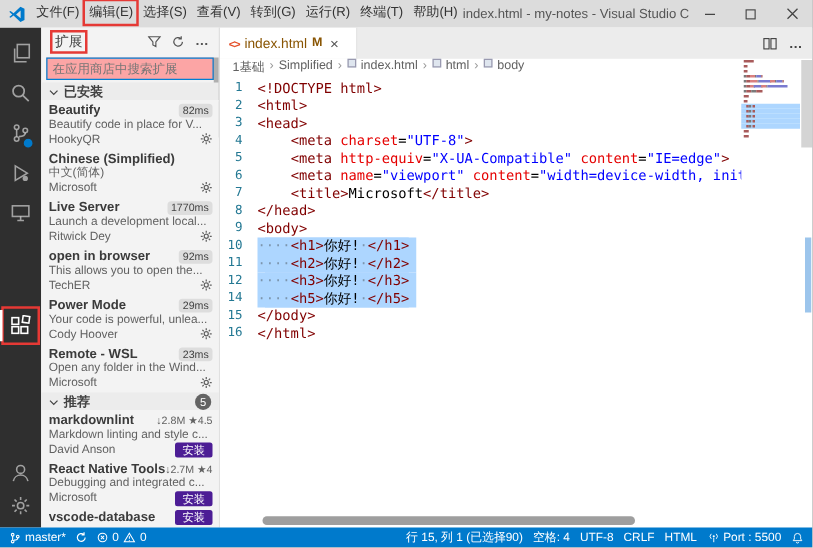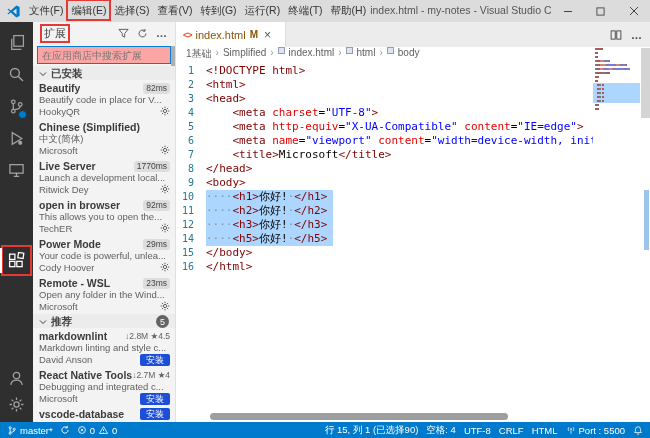--- a/index.html
+++ b/index.html
@@ -47,21 +47,21 @@
   .ext-r{display:flex;align-items:center}
   .ext-name{font-size:10.5px;font-weight:bold;color:#3b3b3b;white-space:nowrap;overflow:hidden;max-width:102px}
   .ext-time{margin-left:auto;background:#ddd;border-radius:3px;padding:0 3px;font-size:8.5px;color:#444;height:11px;line-height:11px}
   .ext-time:empty{display:none}
   .ext-stats{margin-left:auto;font-size:8.5px;color:#616161;white-space:nowrap}
   .ext-stats:empty{display:none}
   .ext-desc{font-size:9.5px;color:#616161;white-space:nowrap;overflow:hidden;height:12px;line-height:12px}
   .ext-foot{display:flex;height:13px}
   .ext-author{font-size:9.5px;color:#616161;white-space:nowrap;overflow:hidden}
   .ext-gear{margin-left:auto;color:#616161;display:flex}
-  .install-btn{margin-left:auto;background:#1d4ed8;color:#fff;font-size:9px;line-height:12px;height:12px;
+  .install-btn{margin-left:auto;background:#4c1d95;color:#fff;font-size:9px;line-height:12px;height:12px;
                padding:0 6px;border:none;border-radius:2px;cursor:pointer}
 
   
   .editor{position:absolute;top:22px;left:176px;width:474px;height:400px;background:#fff;overflow:hidden}
   .tabbar{position:absolute;top:0;left:0;right:0;height:25px;background:#ececec}
   .tab{position:absolute;left:0;top:0;width:110px;height:25px;background:#fff;display:flex;align-items:center;
        gap:4px;padding:0 7px;border-right:1px solid #ddd;cursor:pointer}
   .file-glyph{color:#e44d26;font-size:9px;font-weight:bold;letter-spacing:-1px}
   .tab-name{color:#895503;font-size:11px;white-space:nowrap}
   .tab-git{color:#895503;font-size:10px;font-weight:bold}

